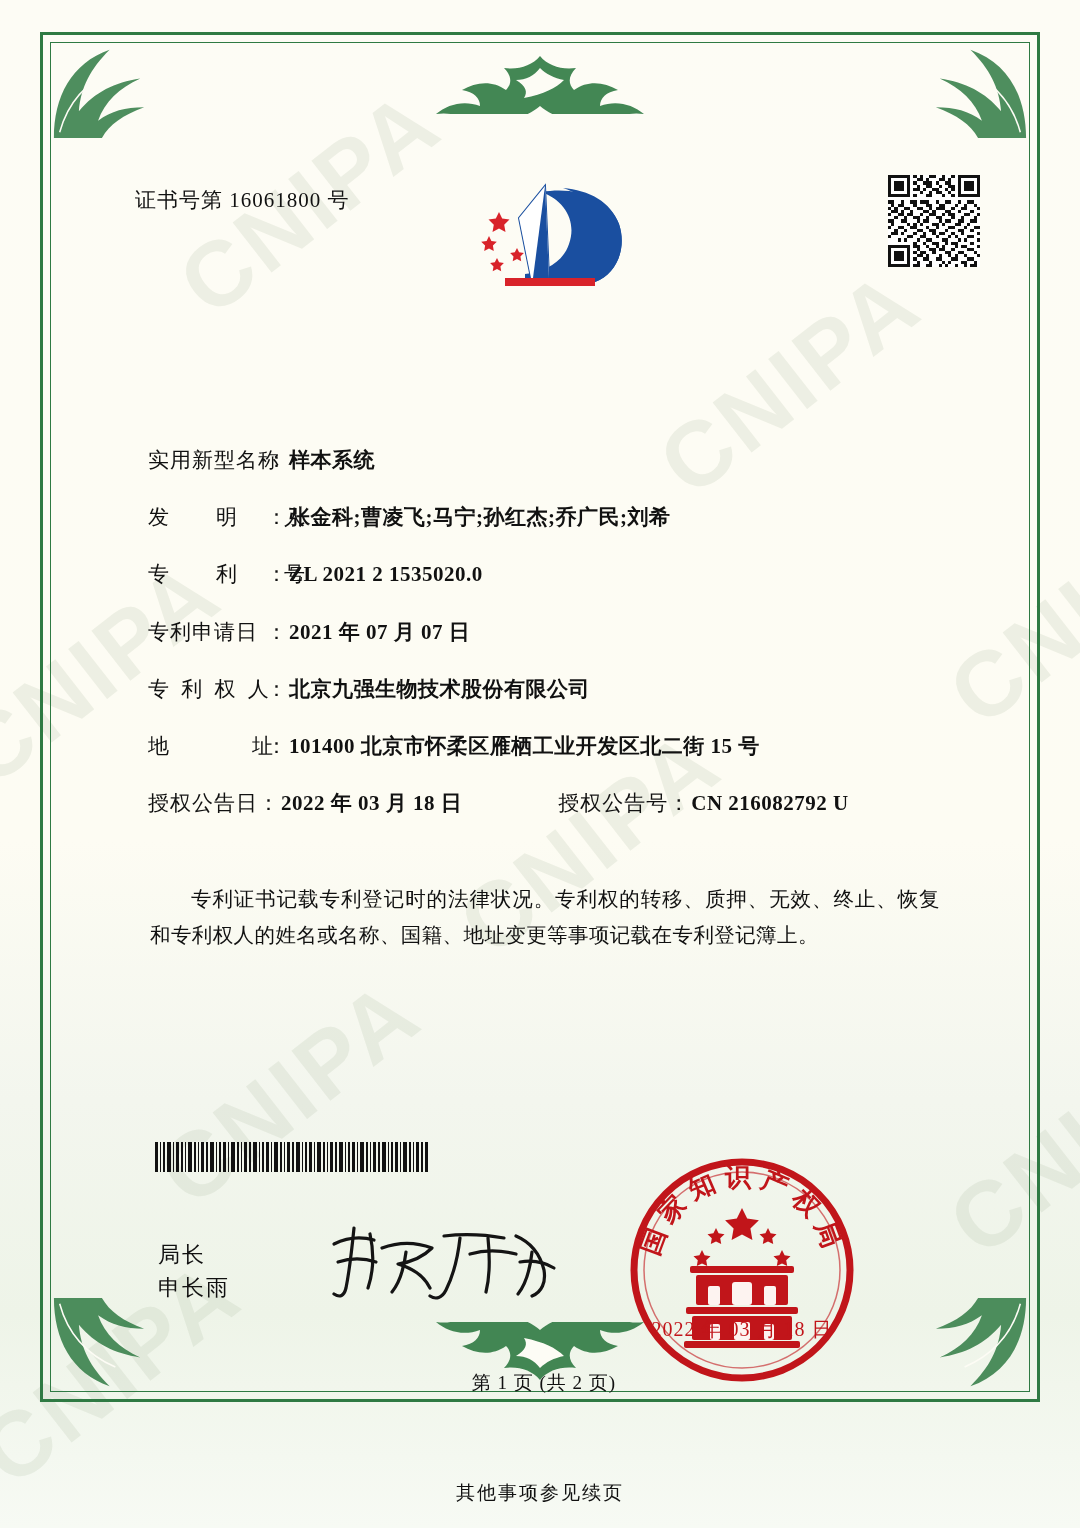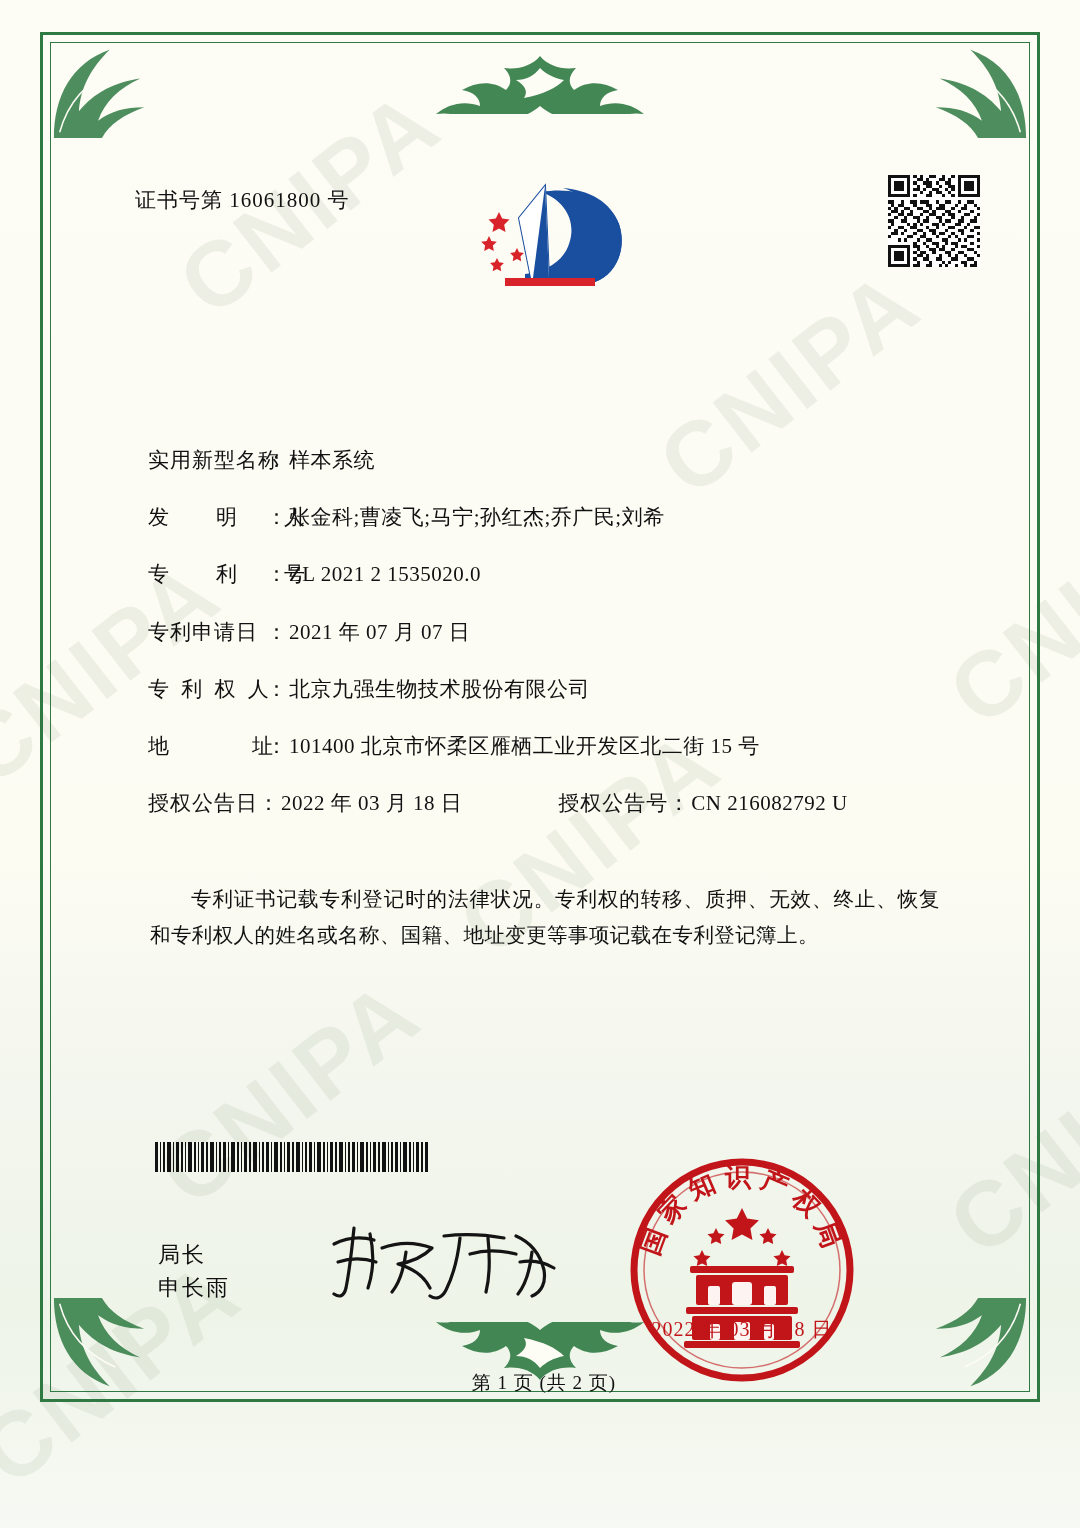--- a/index.html
+++ b/index.html
@@ -155,21 +155,21 @@
     display: inline-block;
     letter-spacing: 1px;
   }
   .lbl-w-name   { width: 118px; }
   .lbl-w-inv    { width: 118px; letter-spacing: 13px; }
   .lbl-w-pat    { width: 118px; letter-spacing: 13px; }
   .lbl-w-appd   { width: 118px; }
   .lbl-w-owner  { width: 118px; letter-spacing: 3.5px; }
   .lbl-w-addr   { width: 118px; letter-spacing: 31px; }
   .colon { margin-right: 2px; }
-  .field-value { letter-spacing: 0.5px; }
+  .field-value { letter-spacing: 0.5px; font-weight: bold; }
 
   .row-two-col {
     display: flex;
     align-items: baseline;
     margin-bottom: 12px;
     white-space: nowrap;
   }
   .announce-no-label {
     margin-left: 96px;
     letter-spacing: 1px;
@@ -721,14 +721,15 @@
         <text fill="#c1151a" font-size="26" font-family="'DejaVu Serif', serif" font-weight="bold" letter-spacing="8">
           <textPath href="#sealArc" startOffset="50%" text-anchor="middle">国家知识产权局</textPath>
         </text>
         <path id="sealArcB" d="M -86 10 A 86 86 0 0 0 86 10" fill="none"></path>
       </g>
     </svg>
   </div>
   <div class="seal-date">2022 年 03 月 18 日</div>
 
   <div class="page-number">第 1 页 (共 2 页)</div>
+  <div class="footer-note">其他事项参见续页</div>
 
 </div>
 
 </body></html>

